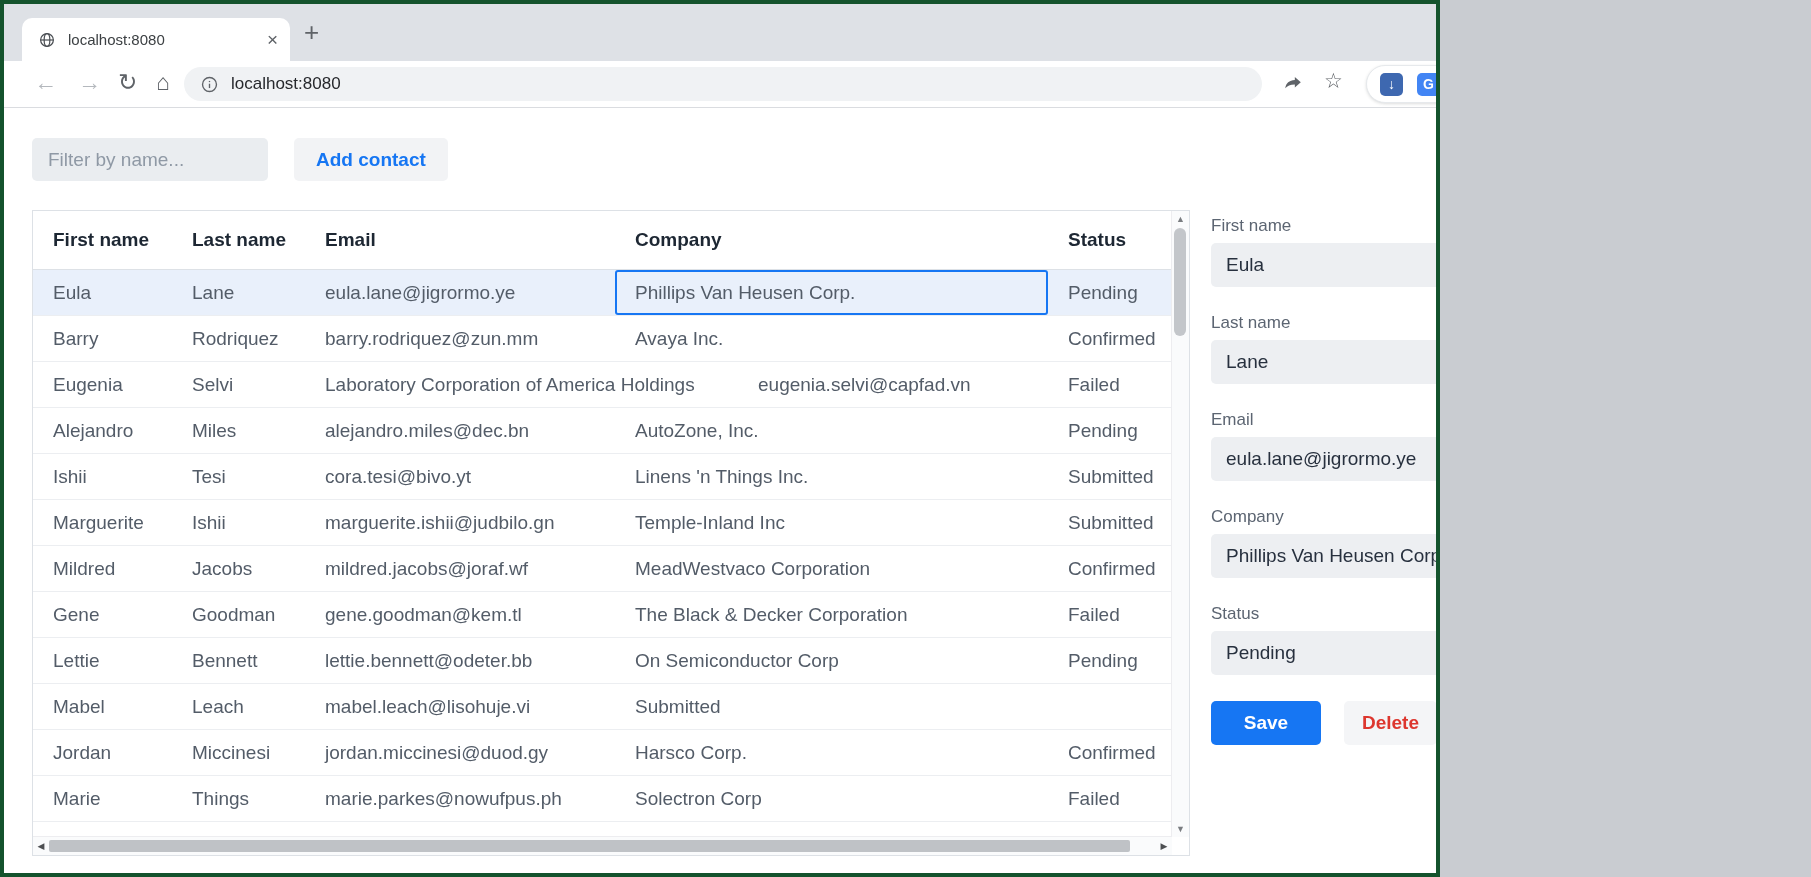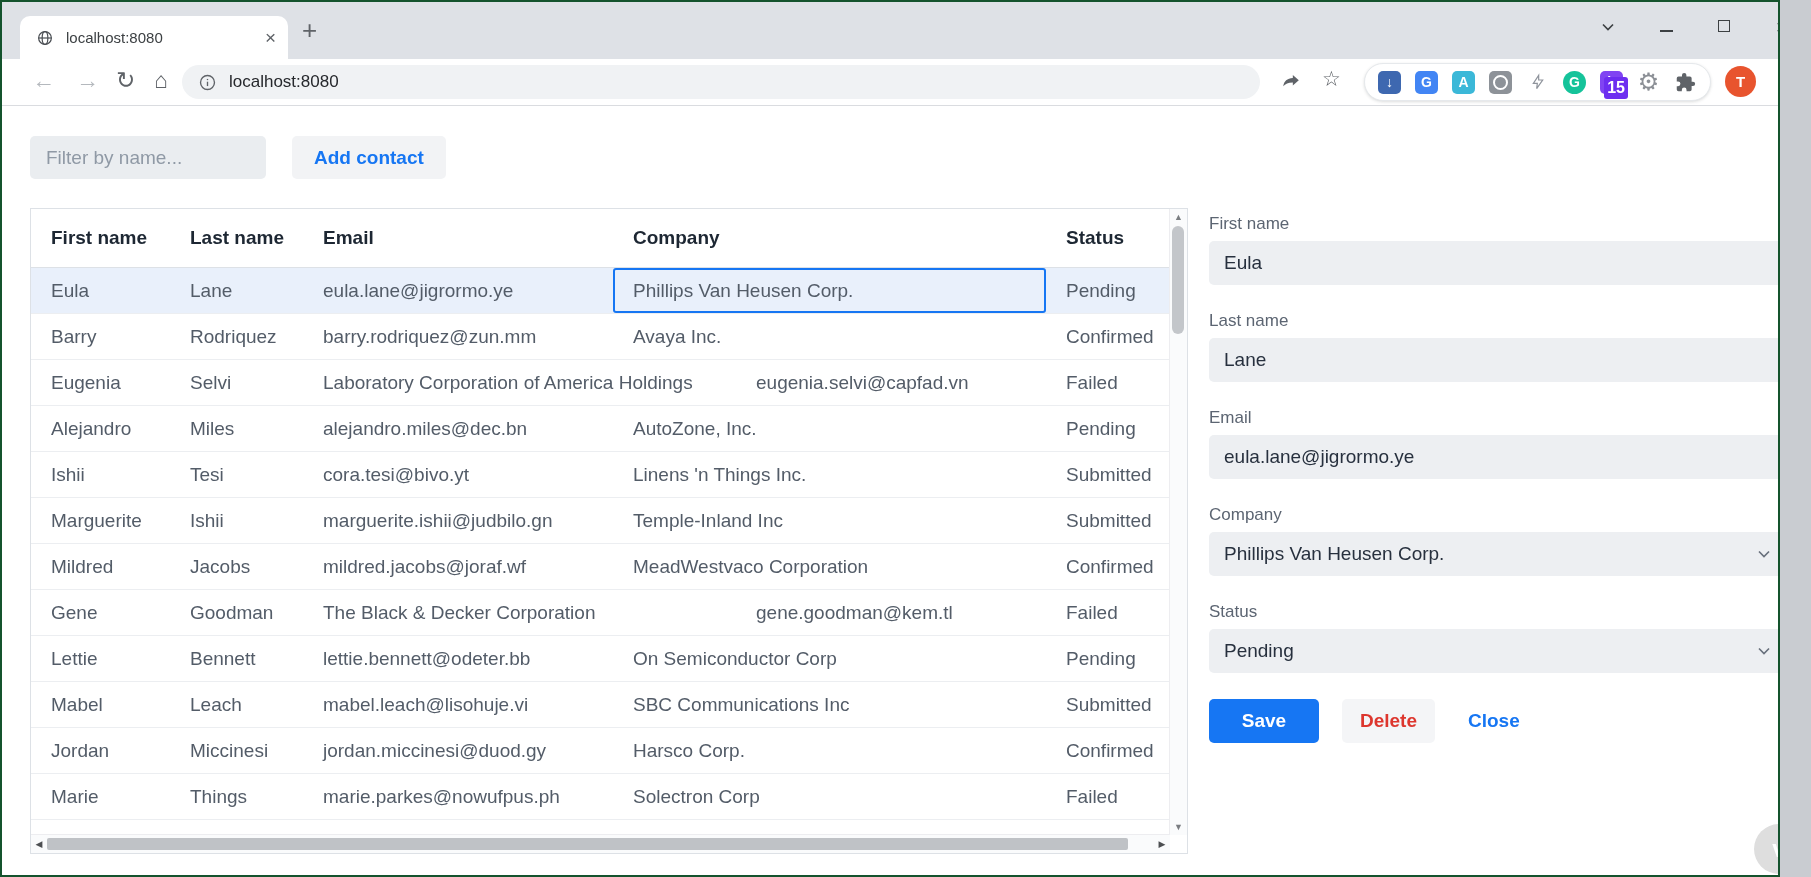--- a/index.html
+++ b/index.html
@@ -1,16 +1,16 @@
 <!DOCTYPE html>
 <html><head>
 <meta charset="utf-8">
 <style>
   html,body{margin:0;padding:0;background:#c9ccd1;}
-  .window{position:relative;width:1780px;height:877px;background:#fff;border:2px solid #14532d;
+  .window{position:relative;width:1440px;height:877px;background:#fff;border:4px solid #14532d;
     box-sizing:border-box;overflow:hidden;font-family:"Liberation Sans","DejaVu Sans",sans-serif;}
   
   .tabstrip{position:absolute;top:0;left:0;right:0;height:57px;background:#dee1e6;}
   .tab{position:absolute;left:18px;top:14px;width:268px;height:43px;background:#fff;
     border-radius:10px 10px 0 0;display:flex;align-items:center;padding:0 12px 0 16px;box-sizing:border-box;}
   .tab-title{font-size:15px;color:#3c4043;margin-left:12px;flex:1;white-space:nowrap;overflow:hidden;}
   .tab-close{font-size:19px;color:#5f6368;cursor:default;line-height:1;}
   .newtab{position:absolute;left:300px;top:15px;font-size:26px;font-weight:300;color:#5f6368;line-height:1;}
   .wc{position:absolute;top:13px;width:26px;text-align:center;color:#3c4043;}
   .wc svg{display:block;margin:2px auto;}
@@ -223,36 +223,35 @@
       <div class="gr">
         <div class="gc c1">Mildred</div>
         <div class="gc c2">Jacobs</div>
         <div class="gc c3">mildred.jacobs@joraf.wf</div>
         <div class="gc c4">MeadWestvaco Corporation</div>
         <div class="gc c5">Confirmed</div>
       </div>
       <div class="gr">
         <div class="gc c1">Gene</div>
         <div class="gc c2">Goodman</div>
+        <div class="gc c3">gene.goodman@kem.tl</div>
         <div class="gc c4">The Black &amp; Decker Corporation</div>
-        <div class="gc c3">gene.goodman@kem.tl</div>
         <div class="gc c5">Failed</div>
       </div>
       <div class="gr">
         <div class="gc c1">Lettie</div>
         <div class="gc c2">Bennett</div>
         <div class="gc c3">lettie.bennett@odeter.bb</div>
         <div class="gc c4">On Semiconductor Corp</div>
         <div class="gc c5">Pending</div>
       </div>
       <div class="gr">
         <div class="gc c1">Mabel</div>
         <div class="gc c2">Leach</div>
         <div class="gc c3">mabel.leach@lisohuje.vi</div>
-        <div class="gc c4">SBC Communications Inc</div>
         <div class="gc c5">Submitted</div>
       </div>
       <div class="gr">
         <div class="gc c1">Jordan</div>
         <div class="gc c2">Miccinesi</div>
         <div class="gc c3">jordan.miccinesi@duod.gy</div>
         <div class="gc c4">Harsco Corp.</div>
         <div class="gc c5">Confirmed</div>
       </div>
       <div class="gr">

